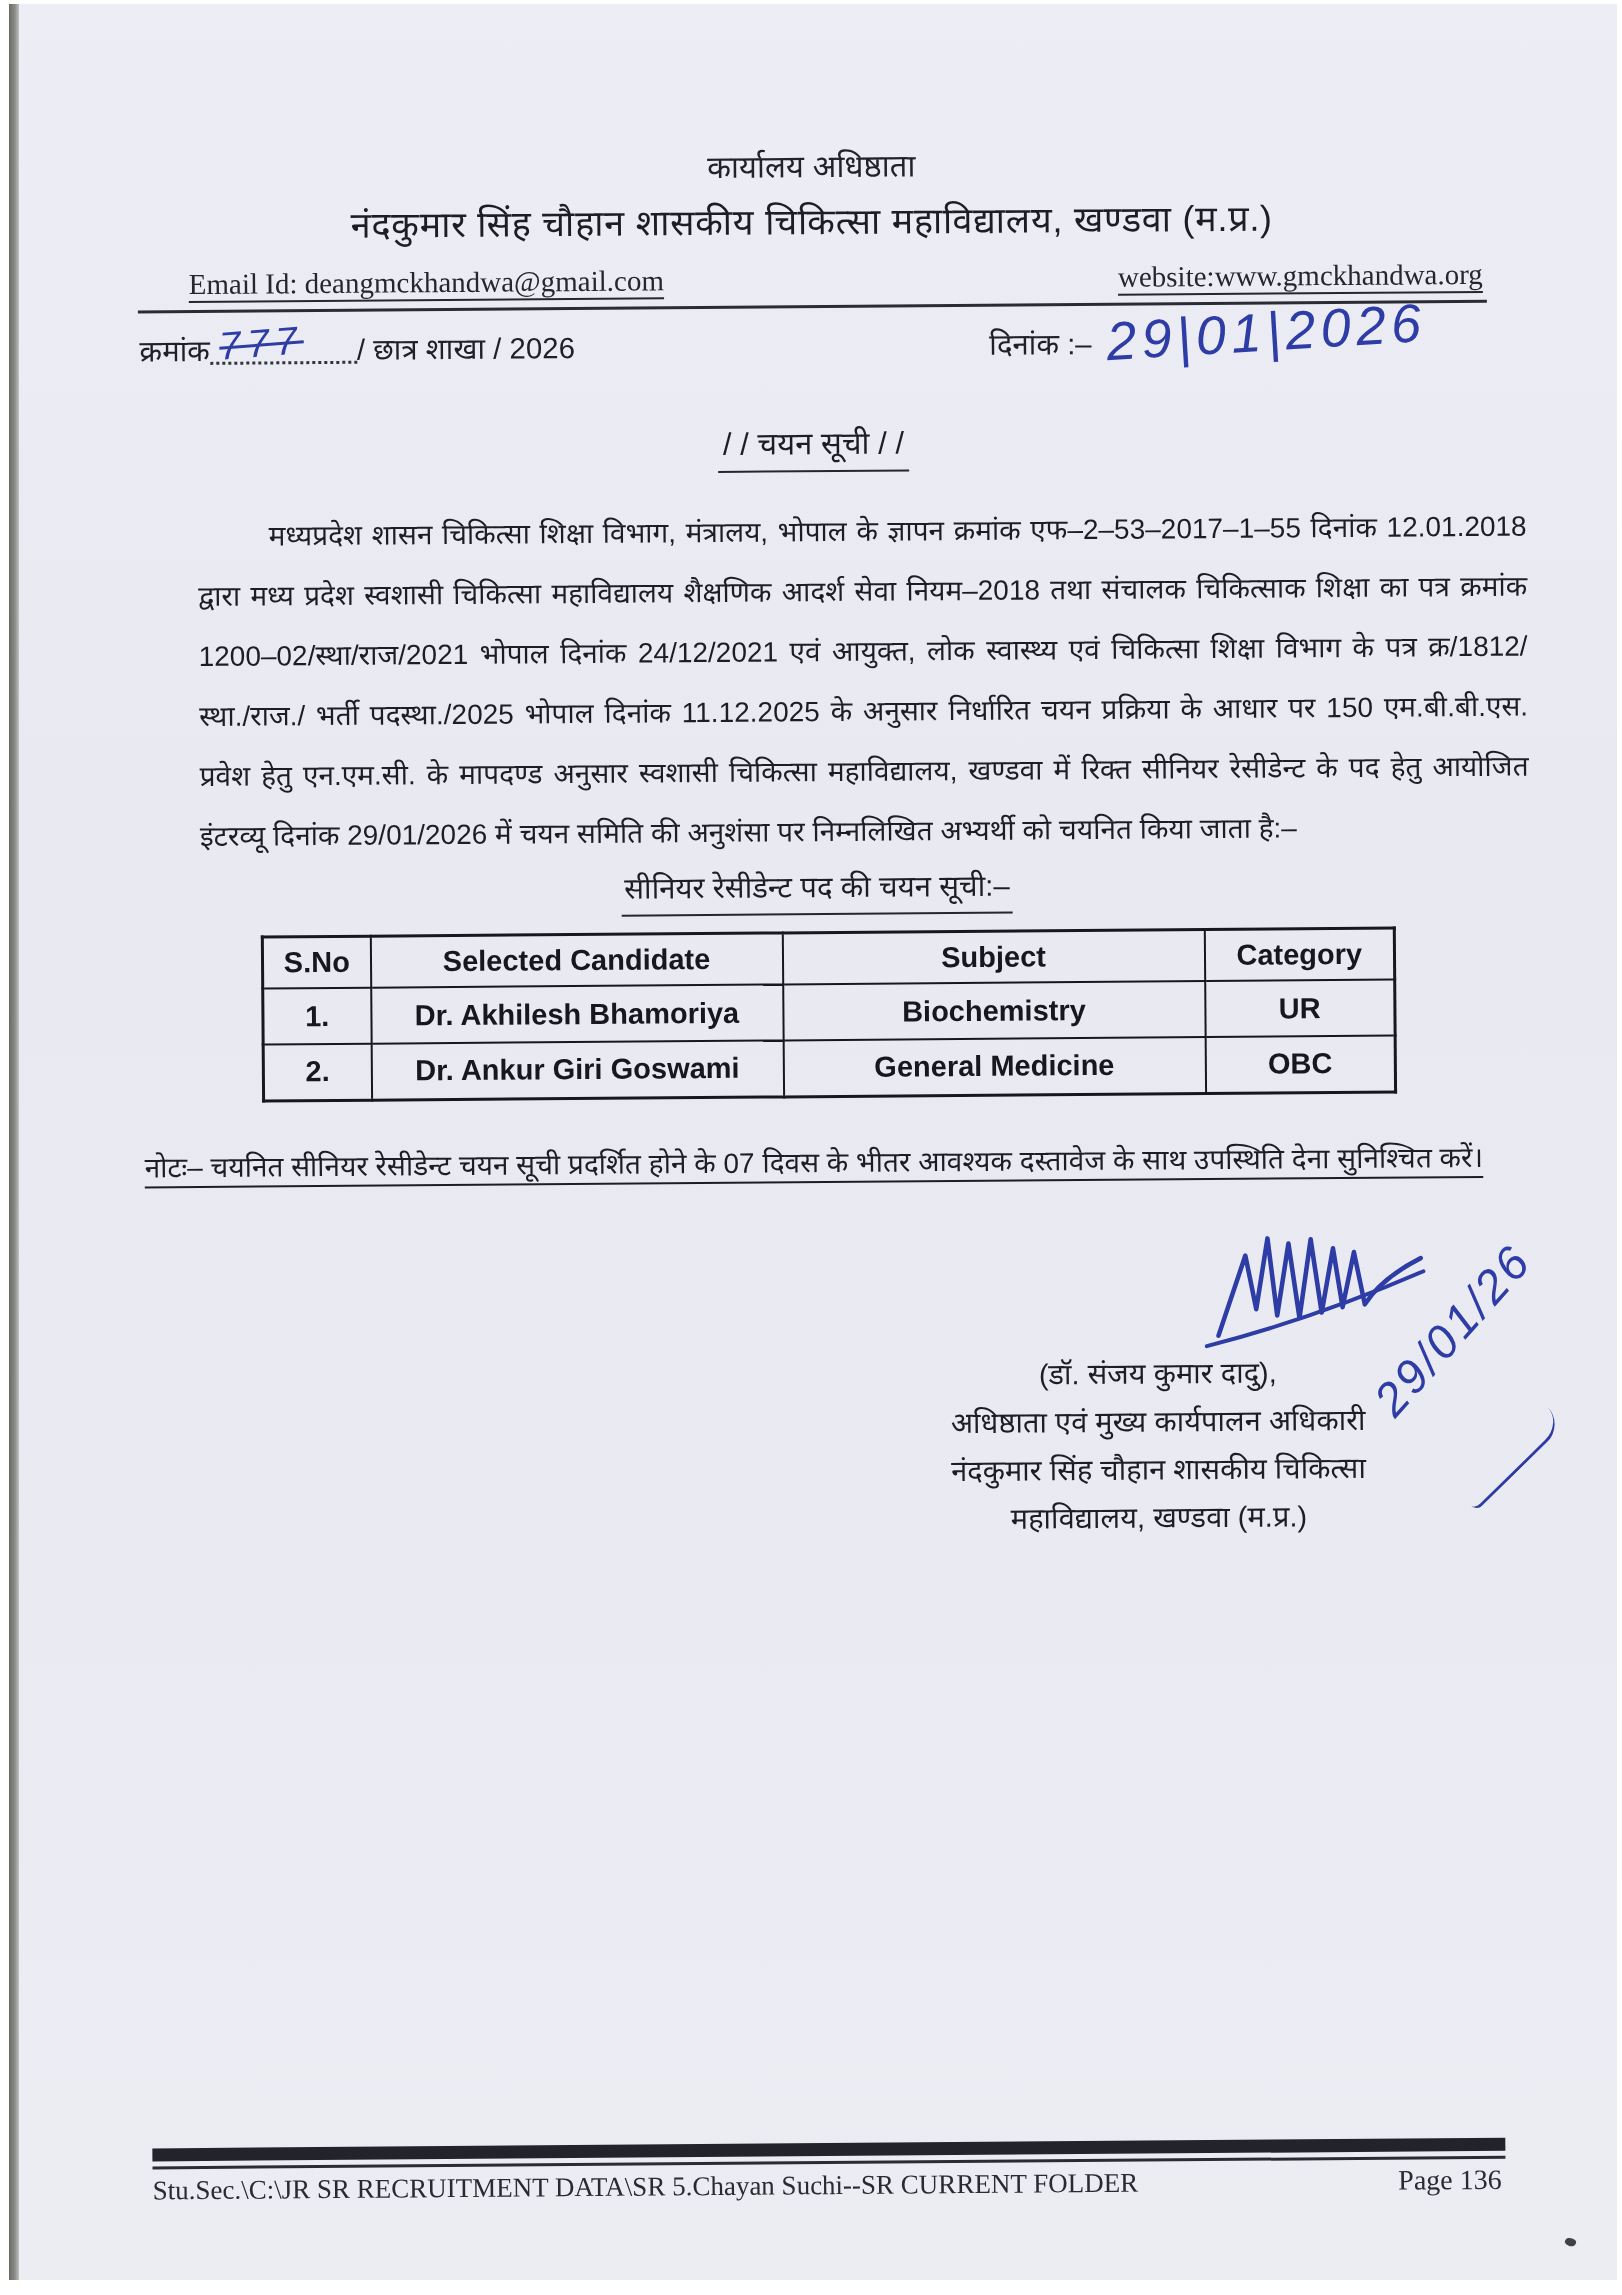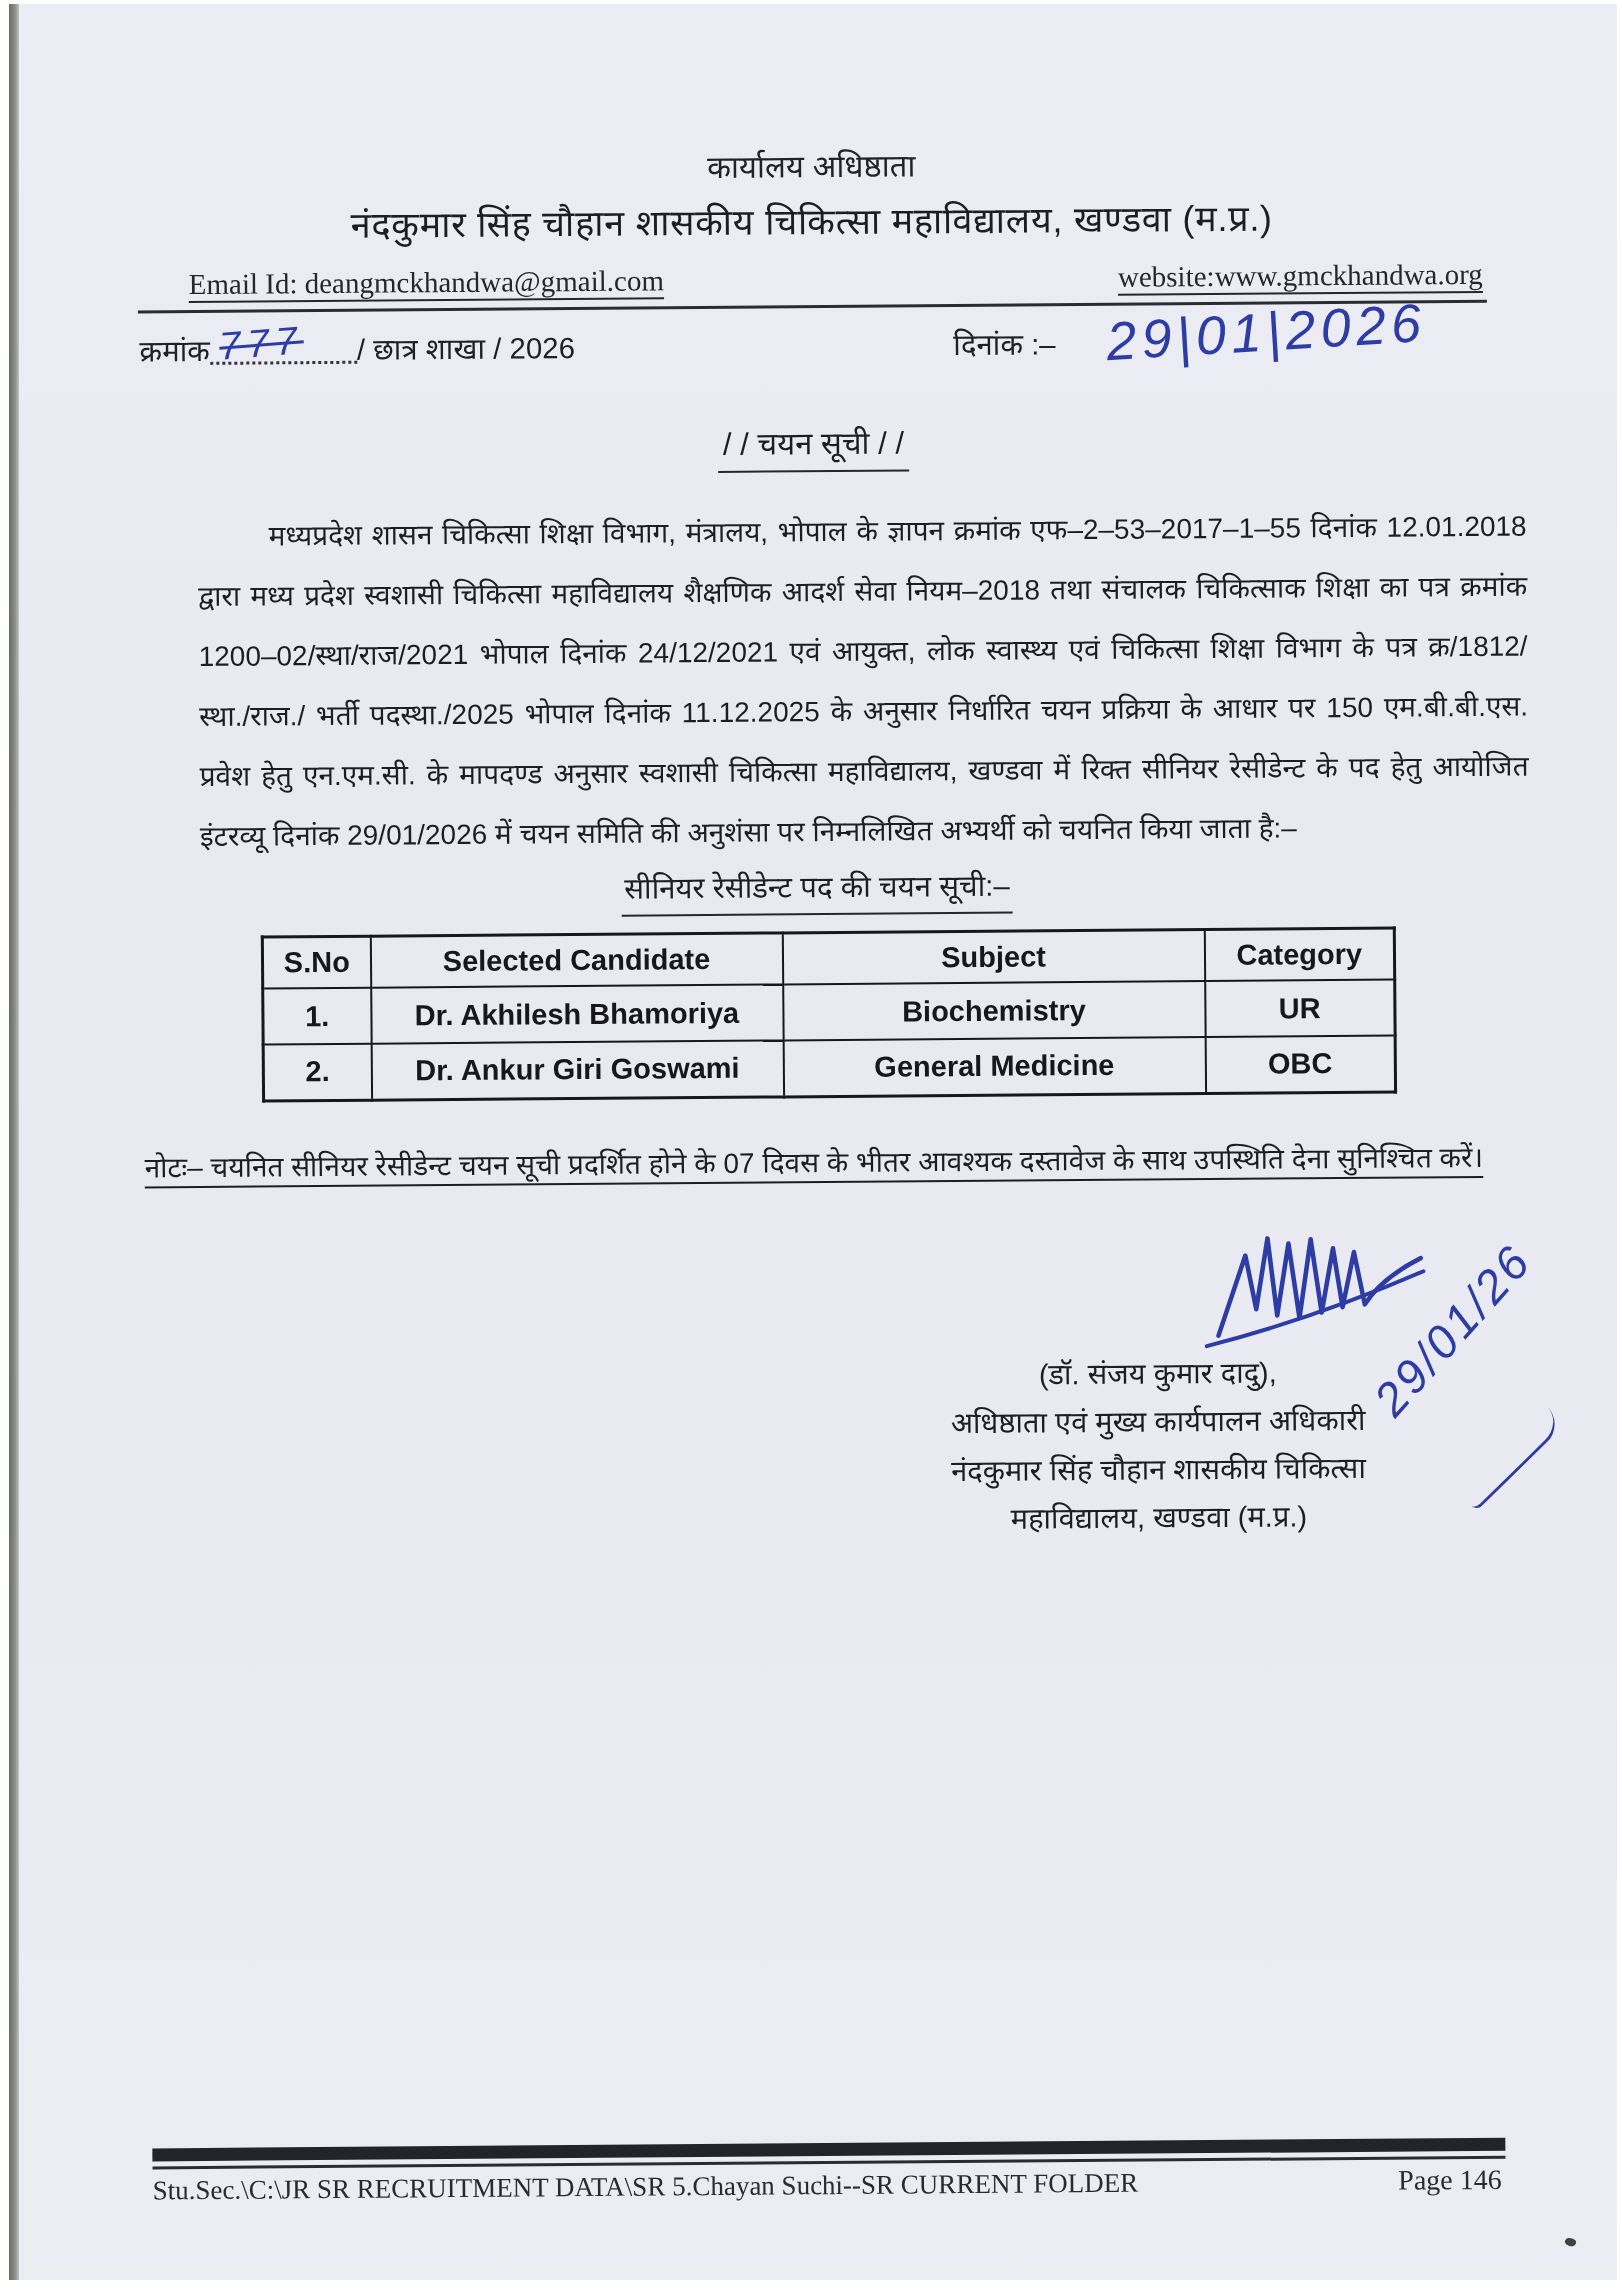--- a/index.html
+++ b/index.html
@@ -38,21 +38,21 @@
   .dotline{
     display:inline-block;width:147px;height:26px;vertical-align:-3.9px;position:relative;
     border-bottom:3.3px dotted #33333b;
   }
   .hw-num{
     position:absolute;left:9.2px;top:-14.4px;
     font-style:italic;font-size:39px;letter-spacing:6.5px;color:#2e3da6;
     text-decoration:line-through;text-decoration-thickness:3.3px;
     transform:rotate(-4deg);
   }
-  .dinank-label{position:absolute;left:815px;top:10.5px;}
+  .dinank-label{position:absolute;left:851px;top:10.5px;}
   .hw-date{
     position:absolute;left:968px;top:-10.5px;
     font-style:italic;font-size:54px;letter-spacing:5.2px;color:#2e3da6;
     transform:rotate(-3deg);white-space:nowrap;
   }
   .doc-title{margin-top:19.6px;text-align:center;}
   .doc-title span{
     display:inline-block;font-size:31px;color:#1d1d25;
     border-bottom:2.6px solid #26262e;padding:0 5.2px 7.9px 5.2px;
   }
@@ -187,17 +187,17 @@
     <div>(डॉ. संजय कुमार दादु),</div>
     <div>अधिष्ठाता एवं मुख्य कार्यपालन अधिकारी</div>
     <div>नंदकुमार सिंह चौहान शासकीय चिकित्सा</div>
     <div>महाविद्यालय, खण्डवा (म.प्र.)</div>
   </div>
 
   <div class="footer-bar"></div>
   <div class="footer-thin"></div>
   <div class="footer-row">
     <span>Stu.Sec.\C:\JR SR RECRUITMENT DATA\SR 5.Chayan Suchi--SR CURRENT FOLDER</span>
-    <span class="pg">Page 146</span>
+    <span class="pg">Page 136</span>
   </div>
 
 </div>
 
 
 </body></html>

